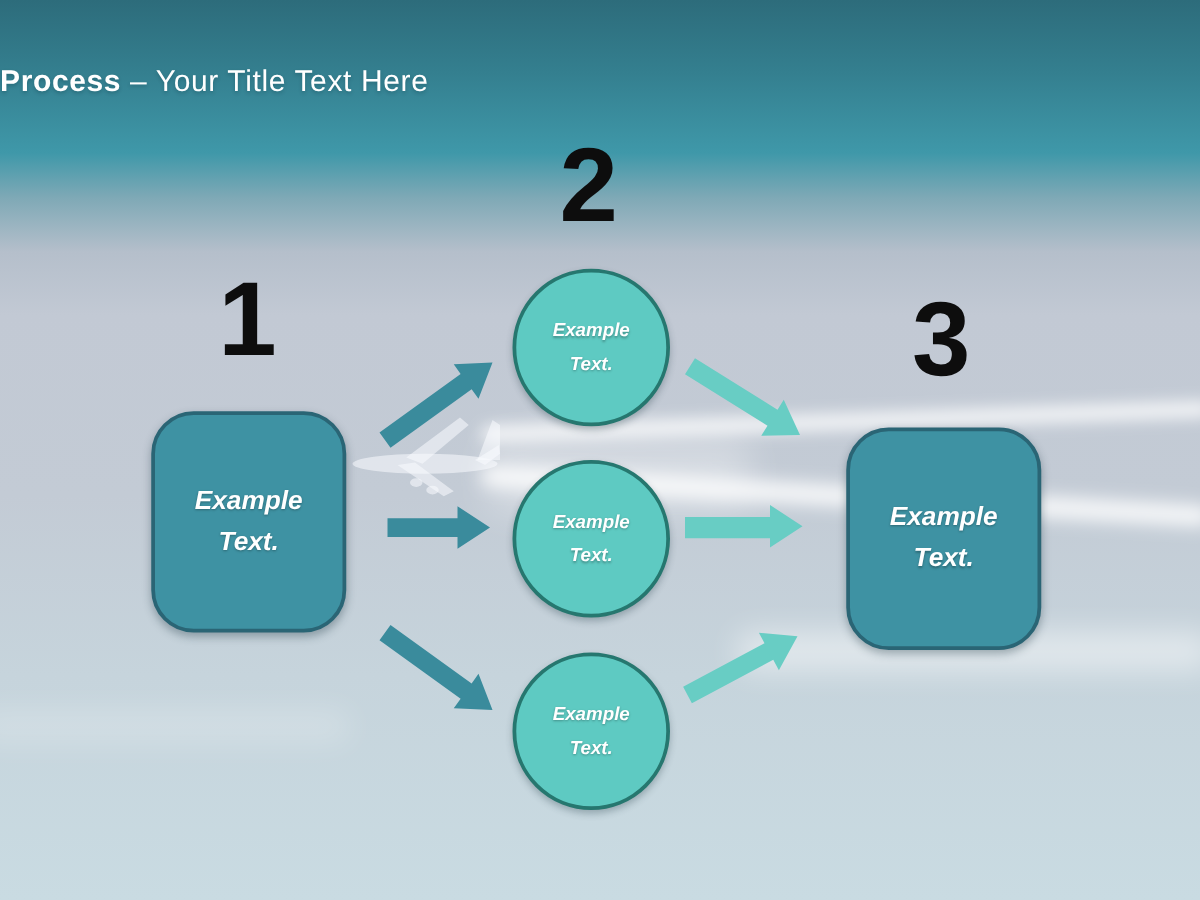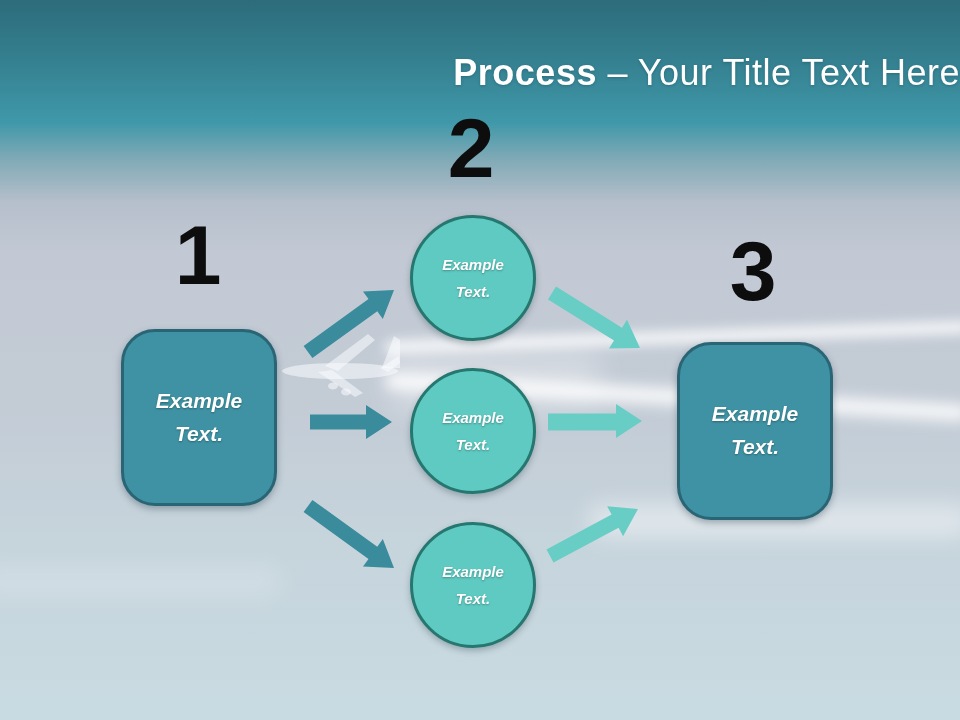--- a/index.html
+++ b/index.html
@@ -20,22 +20,22 @@
     transform:rotate(3.2deg);transform-origin:left center;}
   .contrail-haze{left:390px;top:350px;width:210px;height:60px;
     background:rgba(255,255,255,0.30);filter:blur(14px);}
   .cloud-band{left:590px;top:506px;width:380px;height:30px;
     background:rgba(255,255,255,0.5);filter:blur(12px);}
   .cloud-band2{left:-20px;top:568px;width:300px;height:26px;
     background:rgba(255,255,255,0.22);filter:blur(12px);}
   .svg-layer{position:absolute;left:0;top:0;z-index:2;}
   
   .title{
-    position:absolute;left:0;top:52px;width:100%;text-align:right;
-    font-size:36px;letter-spacing:0.5px;z-index:3;
+    position:absolute;left:0;top:52px;width:100%;text-align:left;
+    font-size:24px;letter-spacing:0.5px;z-index:3;
     text-shadow:0 1px 3px rgba(0,40,50,0.25);
   }
   .title .b{font-weight:bold;}
   
   .num{
     position:absolute;transform:translate(-50%,-50%);
     font-size:84px;font-weight:bold;line-height:1;z-index:3;
   }
   .num1{left:198px;top:255px;}
   .num2{left:471px;top:148px;}

